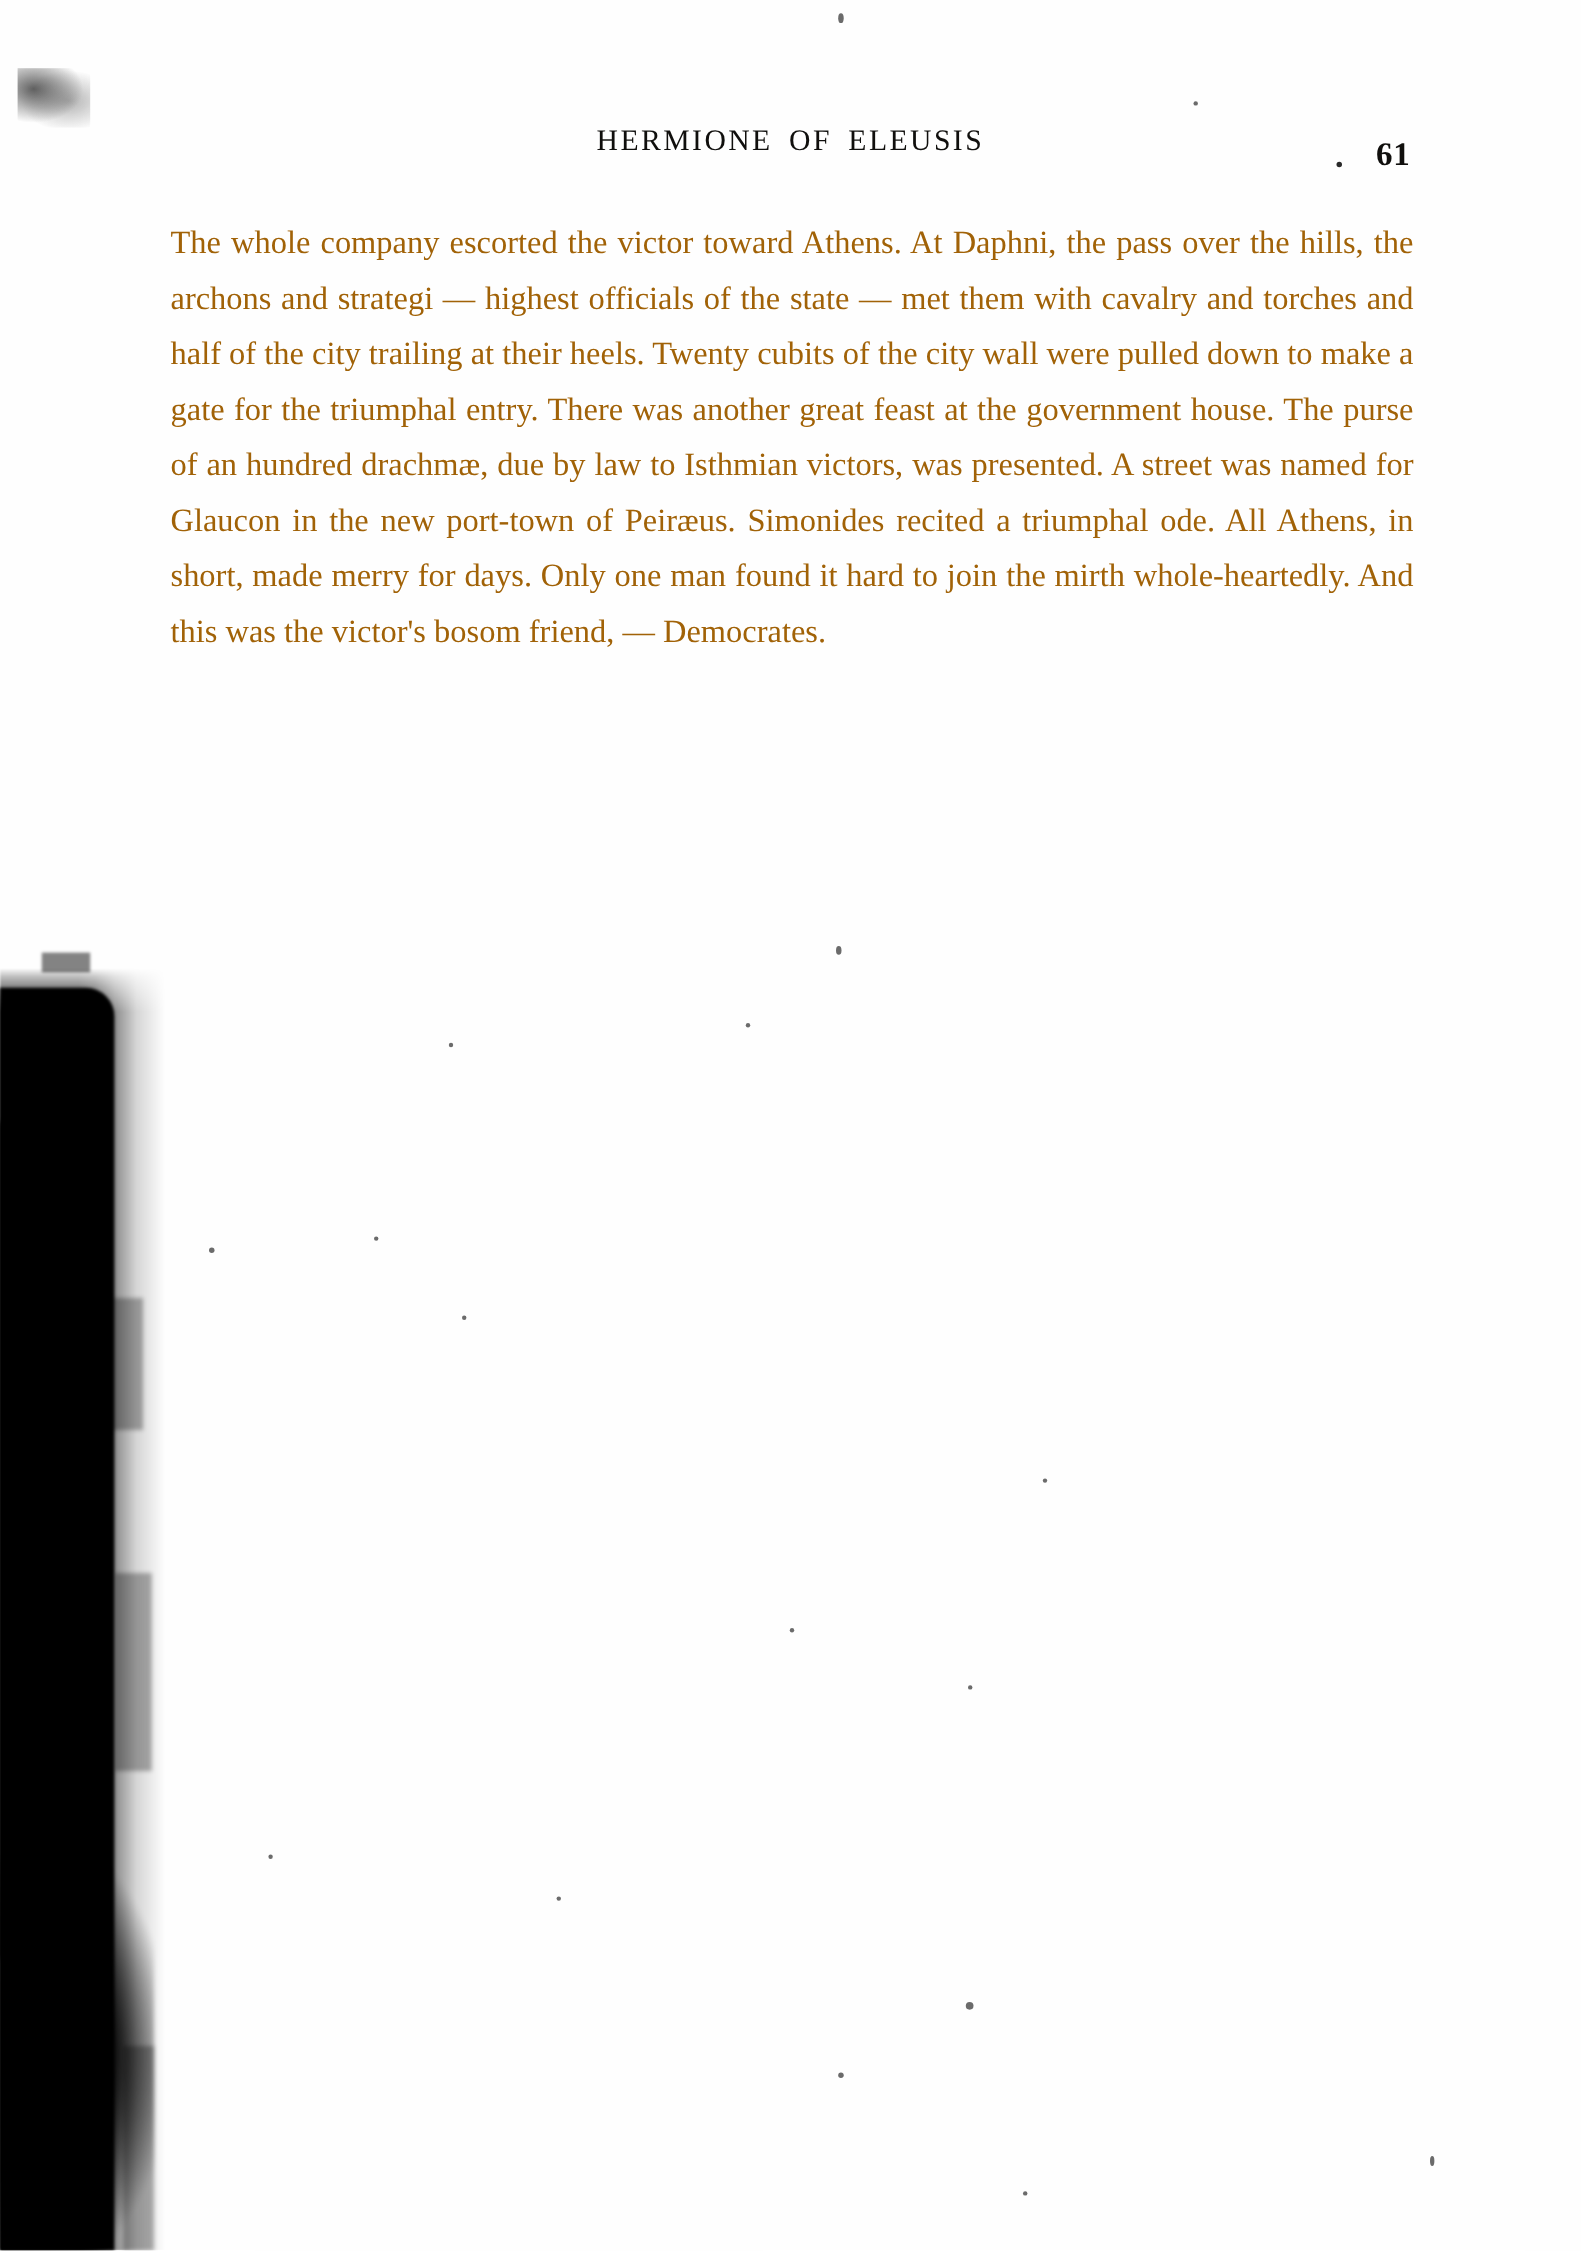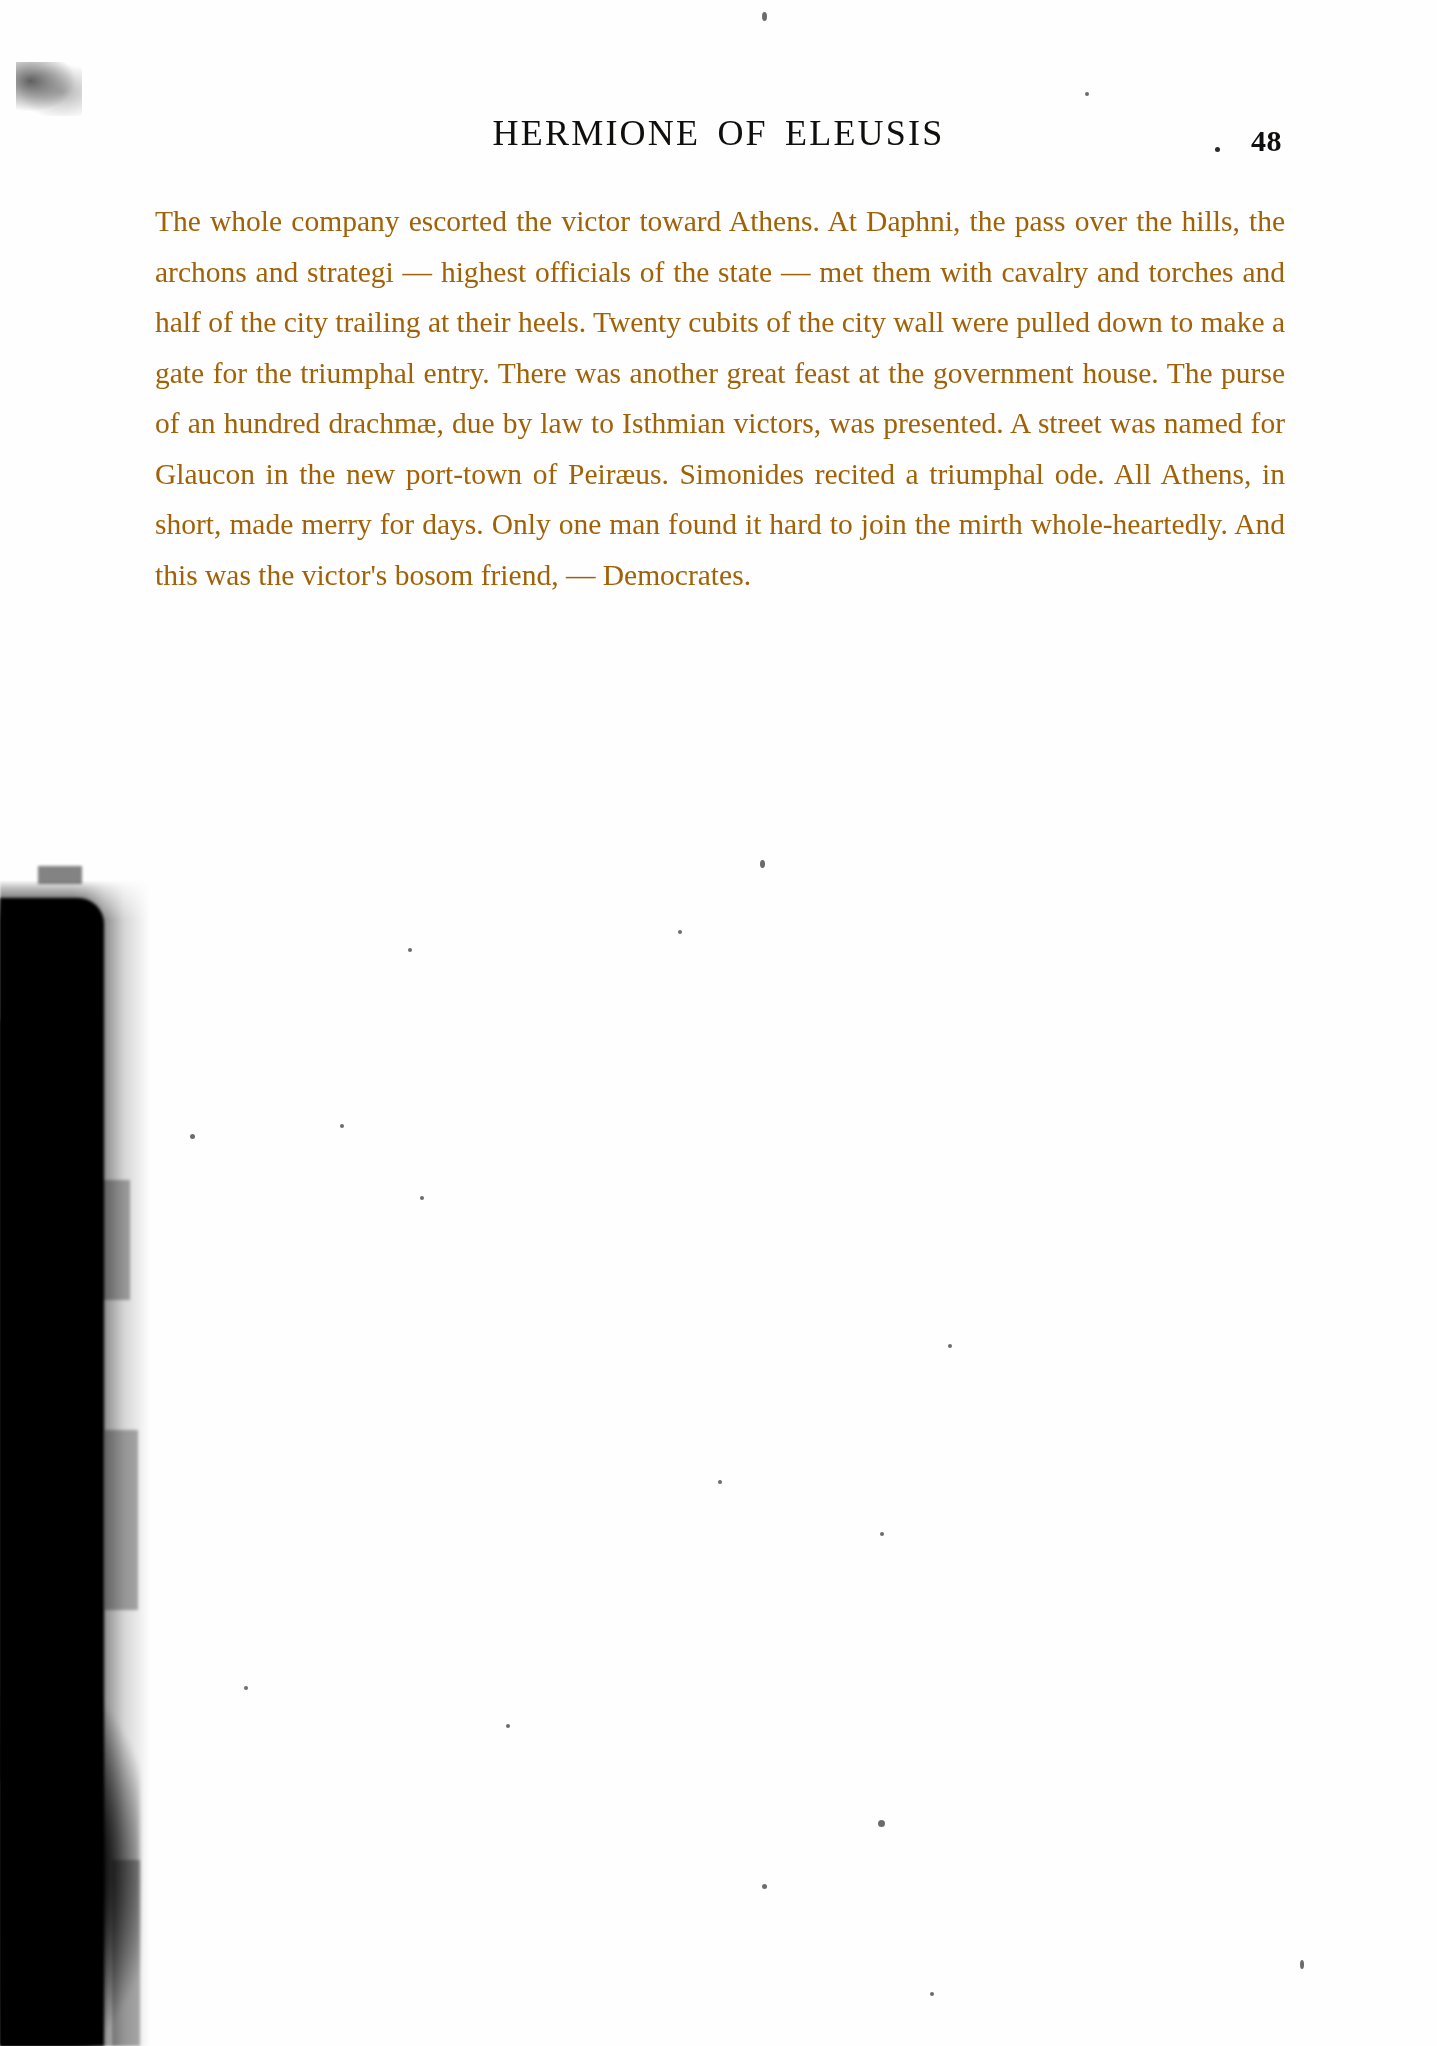--- a/index.html
+++ b/index.html
@@ -28,21 +28,21 @@
     position: absolute;
     top: 112px;
     left: 155px;
     right: 155px;
     height: 46px;
     display: flex;
     align-items: baseline;
     justify-content: center;
   }
   .head-title {
-    font-size: 36px;
+    font-size: 27px;
     letter-spacing: 2.2px;
     word-spacing: 6px;
     white-space: nowrap;
     font-family: "Liberation Serif", serif;
     text-align: right;
   }
   .folio {
     position: absolute;
     right: 0;
     bottom: 0;
@@ -173,21 +173,21 @@
   }
 </style>
 </head>
 <body>
 
 <div class="page">
 
   <div class="running-head">
     <span class="head-title">HERMIONE  OF  ELEUSIS</span>
     <span class="folio-dot"></span>
-    <span class="folio">48</span>
+    <span class="folio">61</span>
   </div>
 
   <div class="textblock">
     <p class="para">
       <span>The whole company escorted the victor toward Athens. At Daphni, the pass over the hills, the archons and strategi — highest officials of the state — met them with cavalry and torches and half of the city trailing at their heels. Twenty cubits of the city wall were pulled down to make a gate for the triumphal entry. There was another great feast at the government house. The purse of an hundred drachmæ, due by law to Isthmian victors, was presented. A street was named for Glaucon in the new port-town of Peiræus. Simonides recited a triumphal ode. All Athens, in short, made merry for days. Only one man found it hard to join the mirth whole-heartedly. And this was the victor's bosom friend, — Democrates.</span>
     </p>
   </div>
 
   <div class="smudge-top"></div>
   <div class="gutter-nick"></div>

